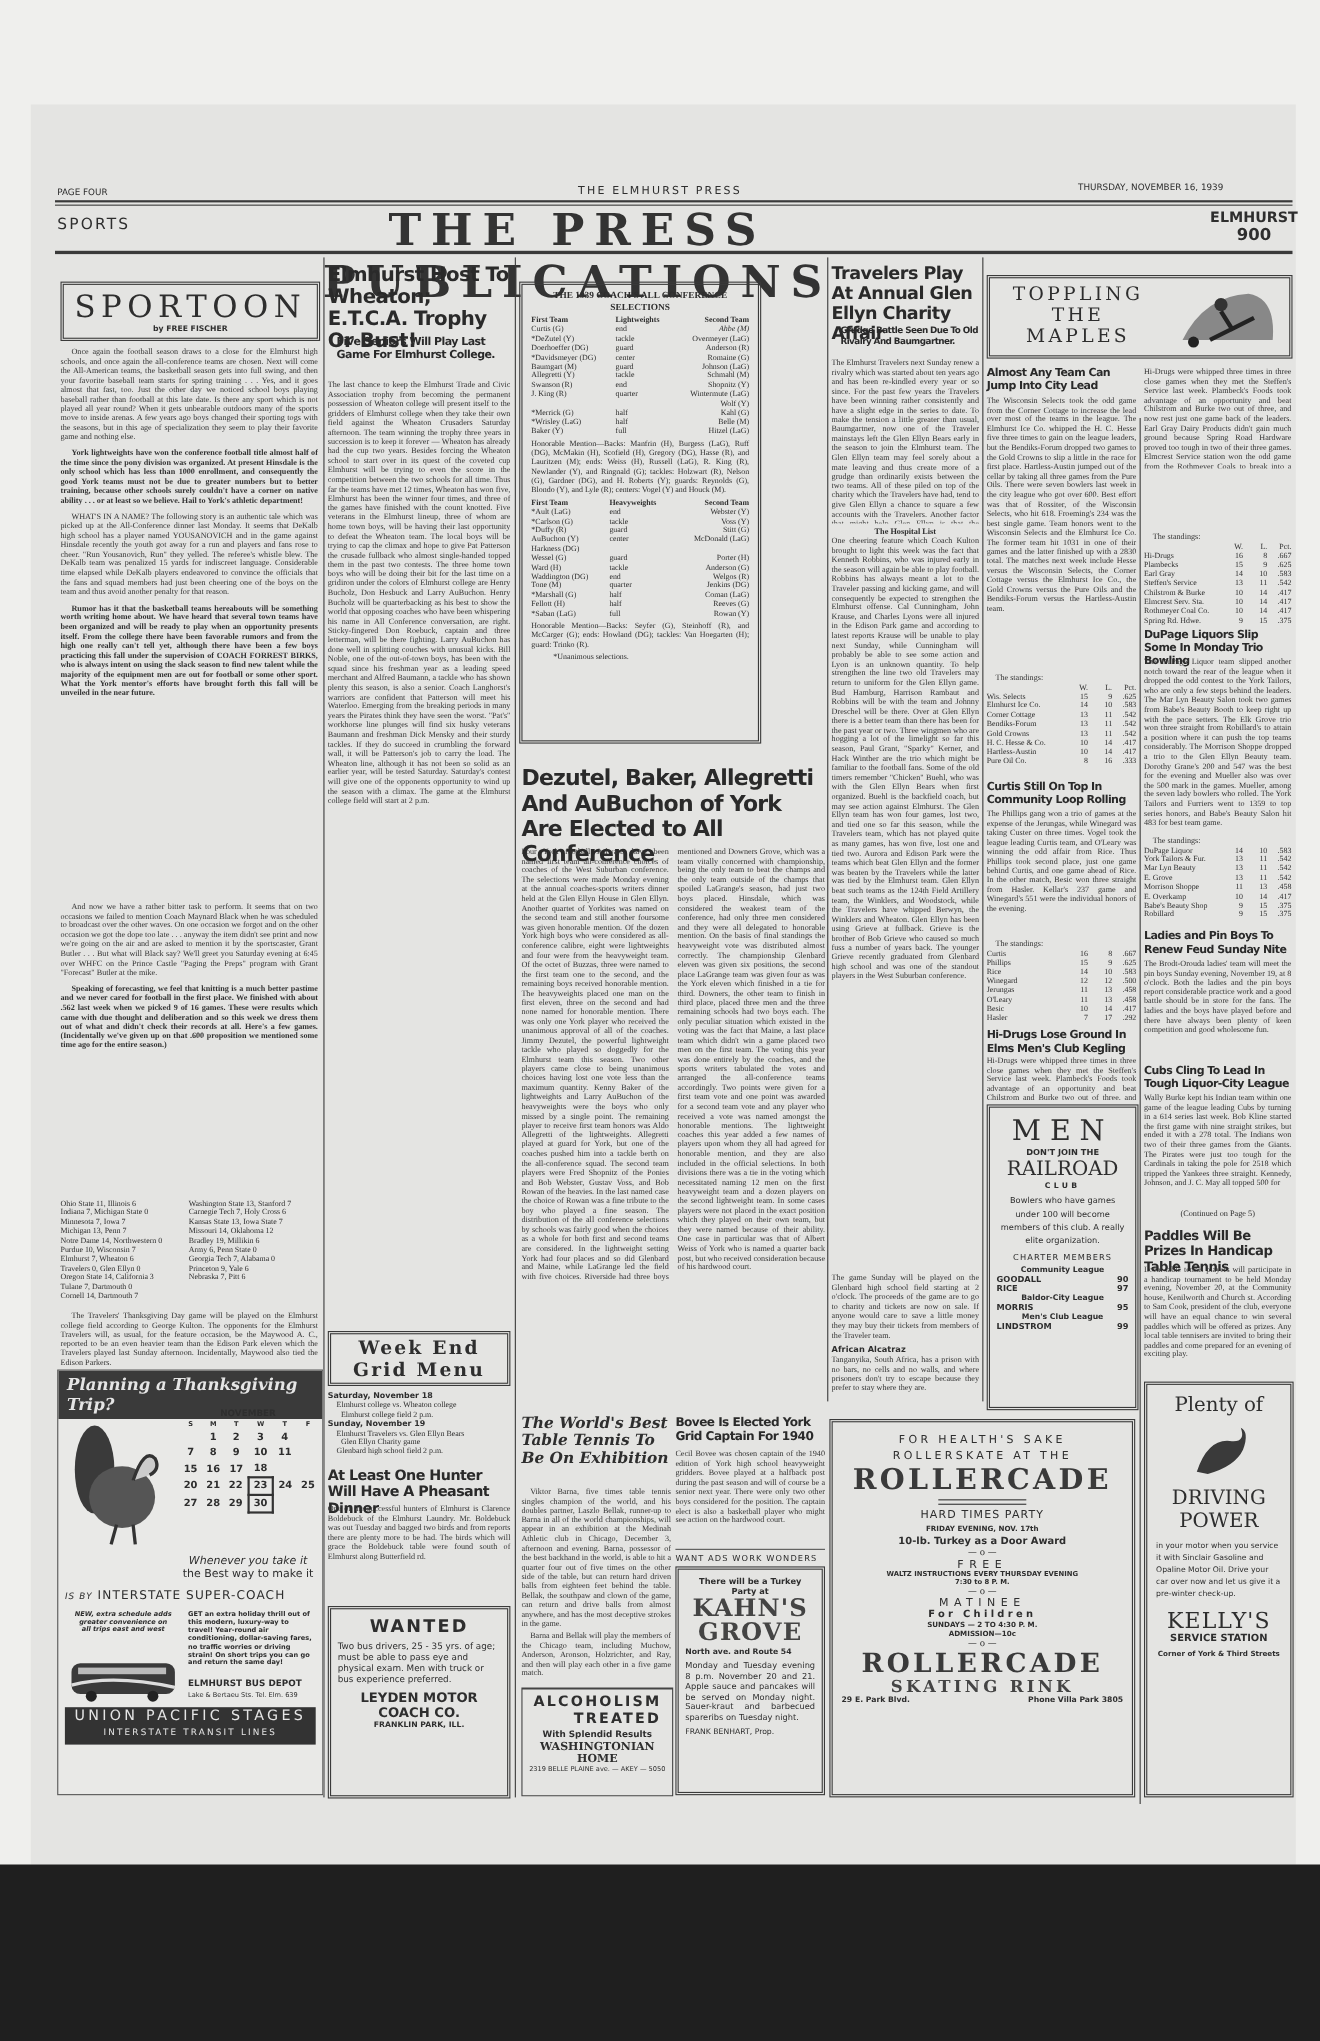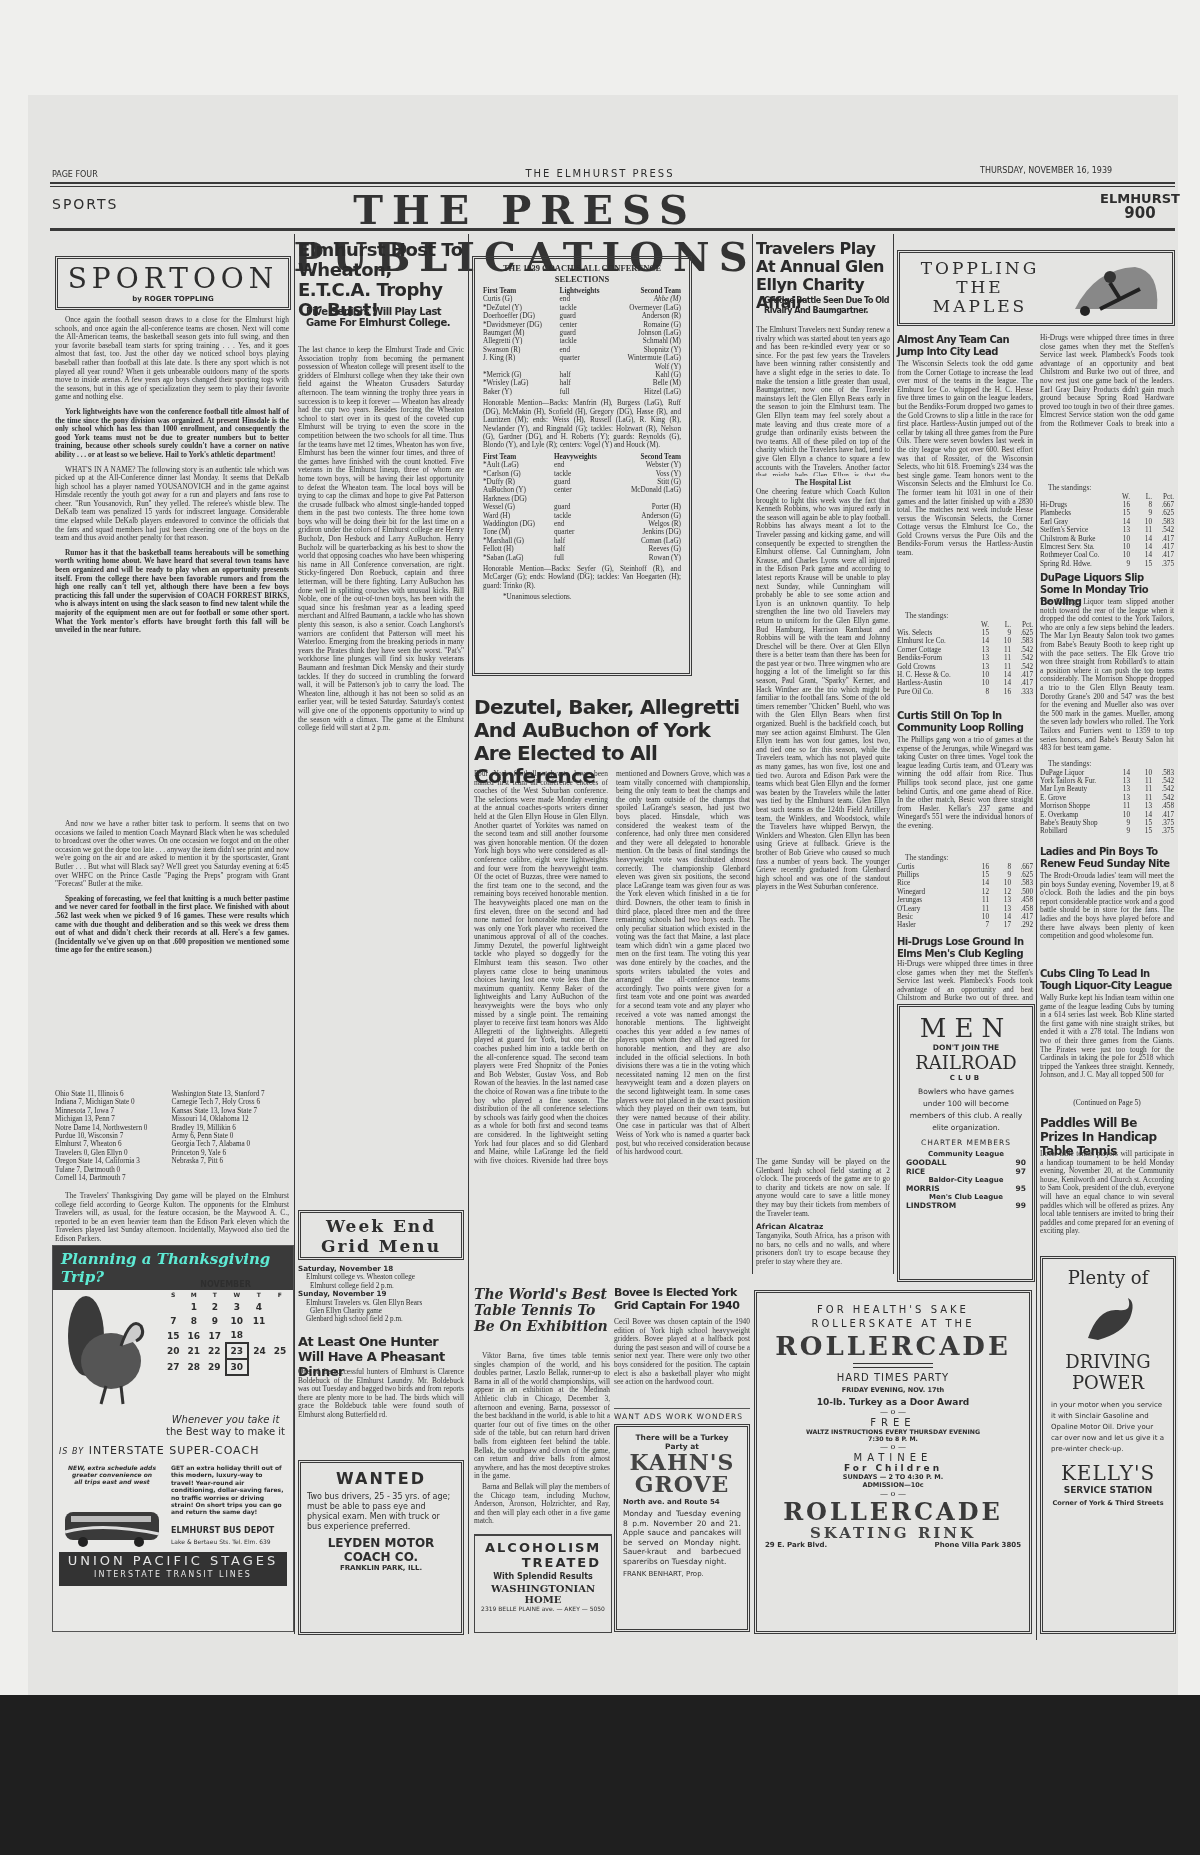--- a/index.html
+++ b/index.html
@@ -38,21 +38,21 @@
 <div class="rule" style="left:50px;top:228px;width:1125px;height:3px;"></div>
 
 <div class="rule" style="left:294px;top:234px;width:1px;height:1400px;"></div>
 <div class="rule" style="left:468px;top:234px;width:1px;height:1400px;"></div>
 <div class="rule" style="left:752px;top:234px;width:1px;height:1040px;"></div>
 <div class="rule" style="left:893px;top:234px;width:1px;height:1040px;"></div>
 <div class="rule" style="left:1036px;top:380px;width:1px;height:1260px;"></div>
 
 <div class="box" style="left:55px;top:256px;width:236px;height:54px;">
   <div style="text-align:center;font-family:'DejaVu Serif',serif;font-size:28px;letter-spacing:5px;line-height:32px;margin-top:4px;">SPORTOON</div>
-  <div style="text-align:center;font-family:'DejaVu Sans',sans-serif;font-weight:bold;font-size:7px;">by ROGER TOPPLING</div>
+  <div style="text-align:center;font-family:'DejaVu Sans',sans-serif;font-weight:bold;font-size:7px;">by FREE FISCHER</div>
 </div>
 <div class="abs body" style="left:55px;top:316px;width:234px;height:500px;overflow:hidden;">
   <p style="margin:0 0 6px;text-indent:10px;">Once again the football season draws to a close for the Elmhurst high schools, and once again the all-conference teams are chosen. Next will come the All-American teams, the basketball season gets into full swing, and then your favorite baseball team starts for spring training . . . Yes, and it goes almost that fast, too. Just the other day we noticed school boys playing baseball rather than football at this late date. Is there any sport which is not played all year round? When it gets unbearable outdoors many of the sports move to inside arenas. A few years ago boys changed their sporting togs with the seasons, but in this age of specialization they seem to play their favorite game and nothing else.</p>
   <p style="margin:0 0 6px;text-indent:10px;font-weight:bold;">York lightweights have won the conference football title almost half of the time since the pony division was organized. At present Hinsdale is the only school which has less than 1000 enrollment, and consequently the good York teams must not be due to greater numbers but to better training, because other schools surely couldn't have a corner on native ability . . . or at least so we believe. Hail to York's athletic department!</p>
   <p style="margin:0 0 6px;text-indent:10px;">WHAT'S IN A NAME? The following story is an authentic tale which was picked up at the All-Conference dinner last Monday. It seems that DeKalb high school has a player named YOUSANOVICH and in the game against Hinsdale recently the youth got away for a run and players and fans rose to cheer. "Run Yousanovich, Run" they yelled. The referee's whistle blew. The DeKalb team was penalized 15 yards for indiscreet language. Considerable time elapsed while DeKalb players endeavored to convince the officials that the fans and squad members had just been cheering one of the boys on the team and thus avoid another penalty for that reason.</p>
   <p style="margin:0 0 6px;text-indent:10px;font-weight:bold;">Rumor has it that the basketball teams hereabouts will be something worth writing home about. We have heard that several town teams have been organized and will be ready to play when an opportunity presents itself. From the college there have been favorable rumors and from the high one really can't tell yet, although there have been a few boys practicing this fall under the supervision of COACH FORREST BIRKS, who is always intent on using the slack season to find new talent while the majority of the equipment men are out for football or some other sport. What the York mentor's efforts have brought forth this fall will be unveiled in the near future.</p>
 </div>
 <div class="abs body" style="left:55px;top:820px;width:234px;height:270px;overflow:hidden;">
   <p style="margin:0 0 6px;text-indent:10px;">And now we have a rather bitter task to perform. It seems that on two occasions we failed to mention Coach Maynard Black when he was scheduled to broadcast over the other waves. On one occasion we forgot and on the other occasion we got the dope too late . . . anyway the item didn't see print and now we're going on the air and are asked to mention it by the sportscaster, Grant Butler . . . But what will Black say? We'll greet you Saturday evening at 6:45 over WHFC on the Prince Castle "Paging the Preps" program with Grant "Forecast" Butler at the mike.</p>
   <p style="margin:0 0 6px;text-indent:10px;font-weight:bold;">Speaking of forecasting, we feel that knitting is a much better pastime and we never cared for football in the first place. We finished with about .562 last week when we picked 9 of 16 games. These were results which came with due thought and deliberation and so this week we dress them out of what and didn't check their records at all. Here's a few games. (Incidentally we've given up on that .600 proposition we mentioned some time ago for the entire season.)</p>
@@ -105,21 +105,21 @@
           <td></td>
         </tr>
   </tbody>
     </table>
 </div>
 <div class="abs body" style="left:55px;top:1192px;width:234px;height:50px;overflow:hidden;">
   <p style="margin:0;text-indent:10px;">The Travelers' Thanksgiving Day game will be played on the Elmhurst college field according to George Kulton. The opponents for the Elmhurst Travelers will, as usual, for the feature occasion, be the Maywood A. C., reported to be an even heavier team than the Edison Park eleven which the Travelers played last Sunday afternoon. Incidentally, Maywood also tied the Edison Parkers.</p>
 </div>
 
 <div class="abs" style="left:52px;top:1245px;width:240px;height:385px;border:1px solid #555;background:#e9e9e7;overflow:hidden;">
-  <div style="background:#3a3a3a;color:#5eead4;font-family:'DejaVu Serif',serif;font-style:italic;font-weight:bold;font-size:15px;padding:4px 8px;">Planning a Thanksgiving Trip?</div>
+  <div style="background:#3a3a3a;color:#e5e5e5;font-family:'DejaVu Serif',serif;font-style:italic;font-weight:bold;font-size:15px;padding:4px 8px;">Planning a Thanksgiving Trip?</div>
   <div class="abs" style="left:8px;top:40px;width:90px;height:120px;">
     <svg width="90" height="120" viewBox="0 0 90 120">
       <ellipse cx="25" cy="50" rx="18" ry="40" fill="#3a3a3a"></ellipse>
       <ellipse cx="50" cy="75" rx="30" ry="28" fill="#555"></ellipse>
       <path d="M60 60 Q70 30 80 40 Q85 50 75 55" stroke="#333" stroke-width="3" fill="#ccc"></path>
       <line x1="45" y1="100" x2="40" y2="118" stroke="#333" stroke-width="3"></line>
       <line x1="60" y1="100" x2="62" y2="118" stroke="#333" stroke-width="3"></line>
     </svg>
   </div>
   <div class="abs" style="left:110px;top:34px;width:125px;">

